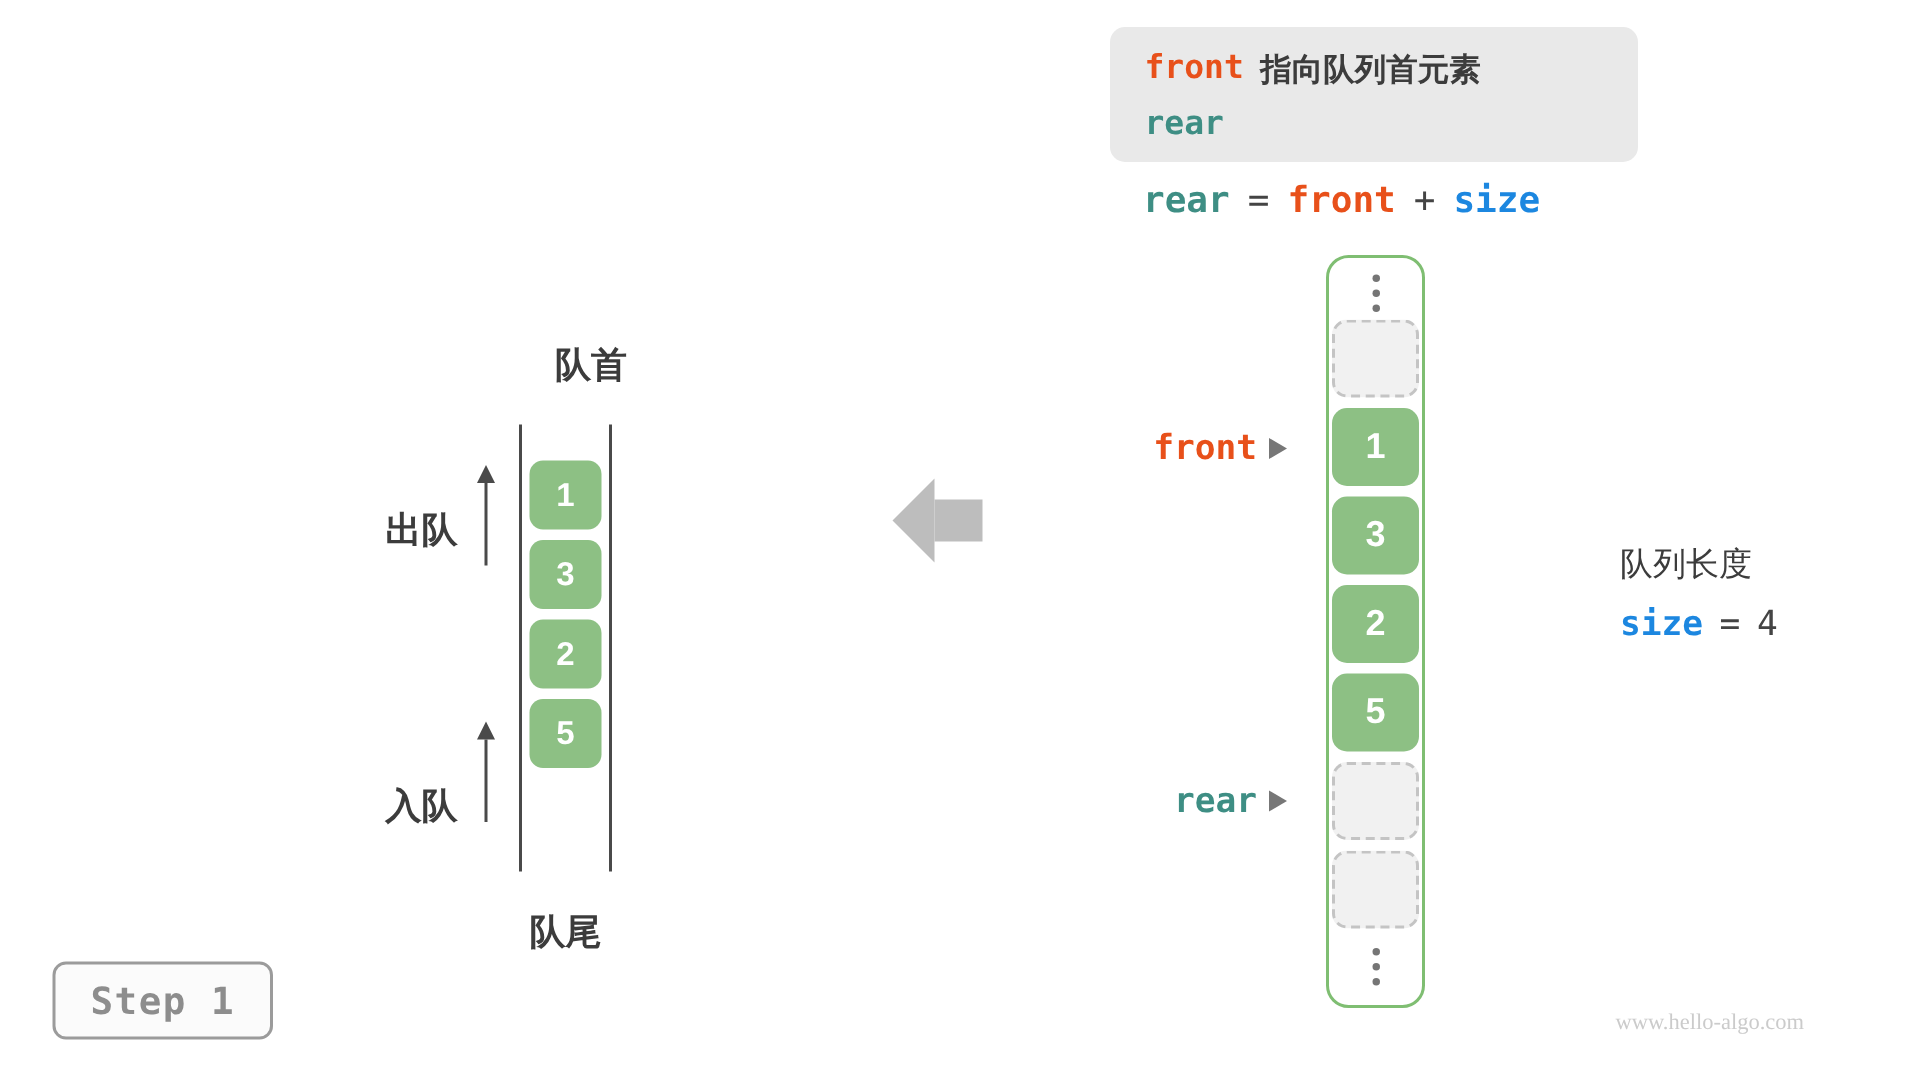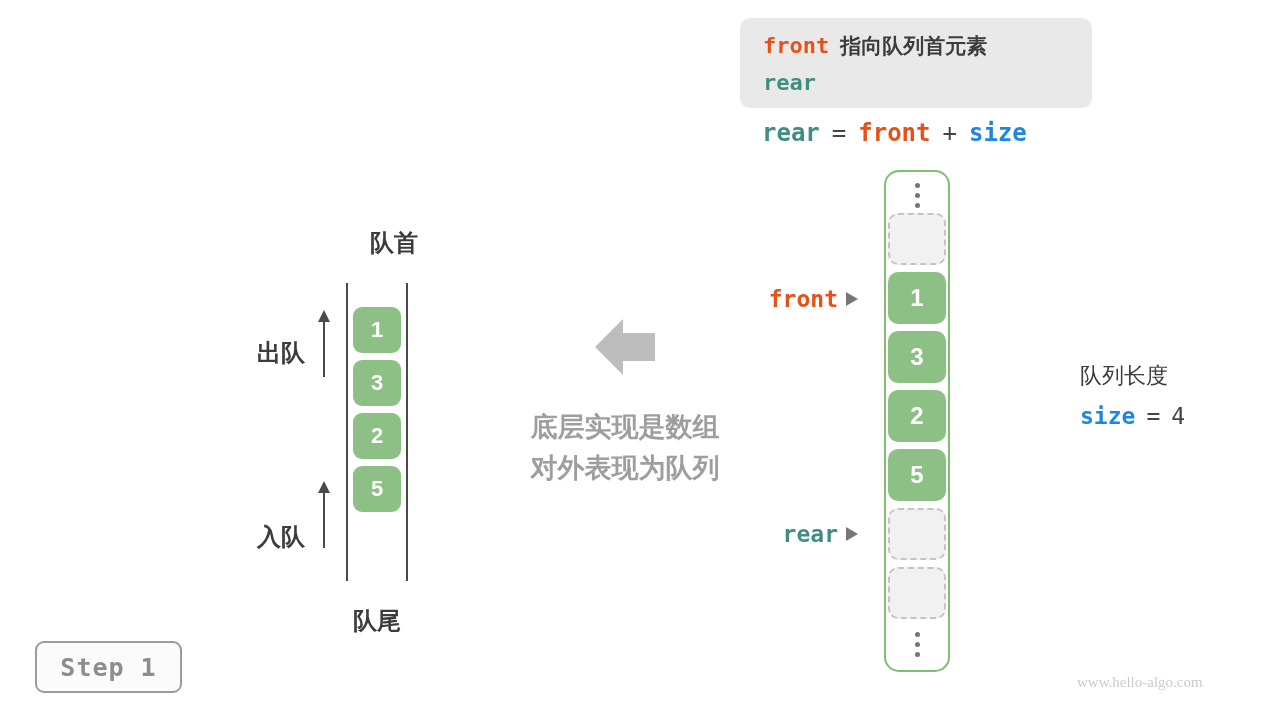--- a/index.html
+++ b/index.html
@@ -184,22 +184,18 @@
   <div class="up-arrow" style="top:481px;height:67px">
     <span class="head"></span>
       <span class="shaft"></span>
   </div>
 
   <div class="block-arrow">
     <span class="ba-head"></span>
       <span class="ba-stem"></span>
   </div>
 
-  <div class="caption">
-    <div>底层实现是数组</div>
-    <div>对外表现为队列</div>
-  </div>
 
   <div class="step">Step 1</div>
 
   <div class="watermark">www.hello-algo.com</div>
 
 </div>
 
 </body></html>

